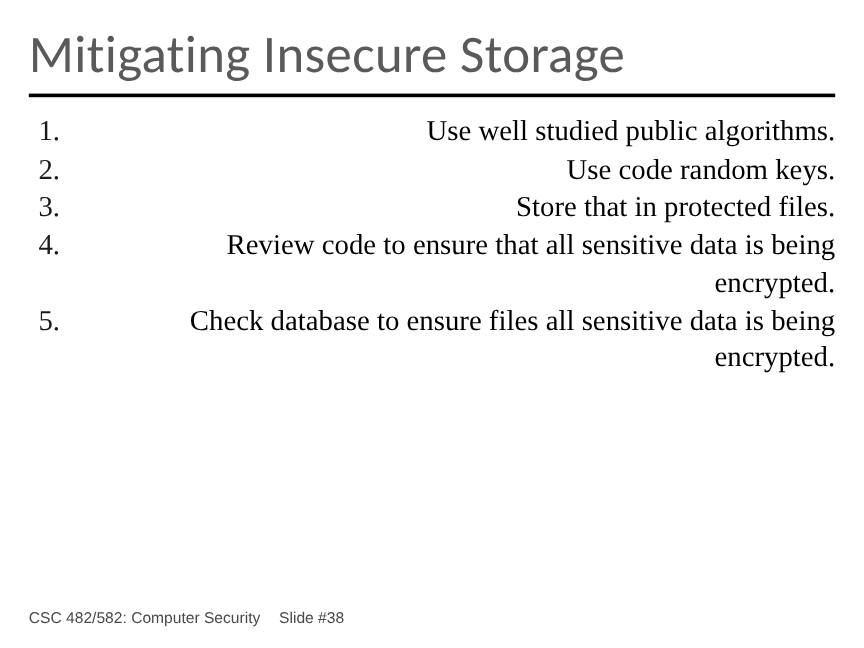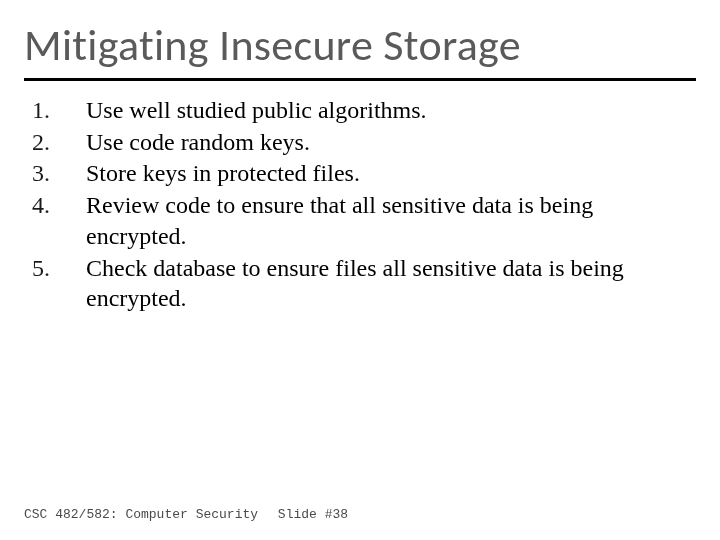--- a/index.html
+++ b/index.html
@@ -46,26 +46,27 @@
       line-height: 1.28;
       margin-bottom: 1px;
     }
     .num {
       min-width: 54px;
       font-style: normal;
       color: #1a1a1a;
     }
     .content {
       flex: 1;
+      text-align: right;
     }
     .footer {
       position: absolute;
       bottom: 18px;
       left: 24px;
-      font-family: Liberation Mono, monospace;
+      font-family: Liberation Sans, sans-serif;
       font-size: 13px;
       color: #4a4a4a;
     }
     .footer span {
       margin-right: 12px;
     }
   </style>
 </head>
 <body>
 
@@ -77,21 +78,21 @@
     <div class="list-item">
       <div class="num">1.</div>
       <div class="content">Use well studied public algorithms.</div>
     </div>
     <div class="list-item">
       <div class="num">2.</div>
       <div class="content">Use code random keys.</div>
     </div>
     <div class="list-item">
       <div class="num">3.</div>
-      <div class="content">Store keys in protected files.</div>
+      <div class="content">Store that in protected files.</div>
     </div>
     <div class="list-item">
       <div class="num">4.</div>
       <div class="content">Review code to ensure that all sensitive data is being encrypted.</div>
     </div>
     <div class="list-item">
       <div class="num">5.</div>
       <div class="content">Check database to ensure files all sensitive data is being encrypted.</div>
     </div>
   </div>

